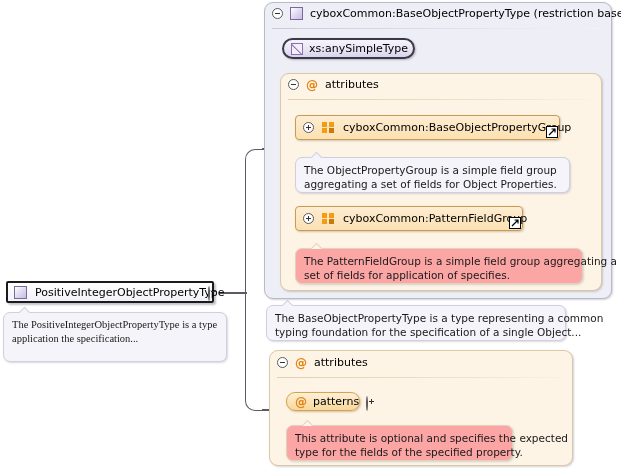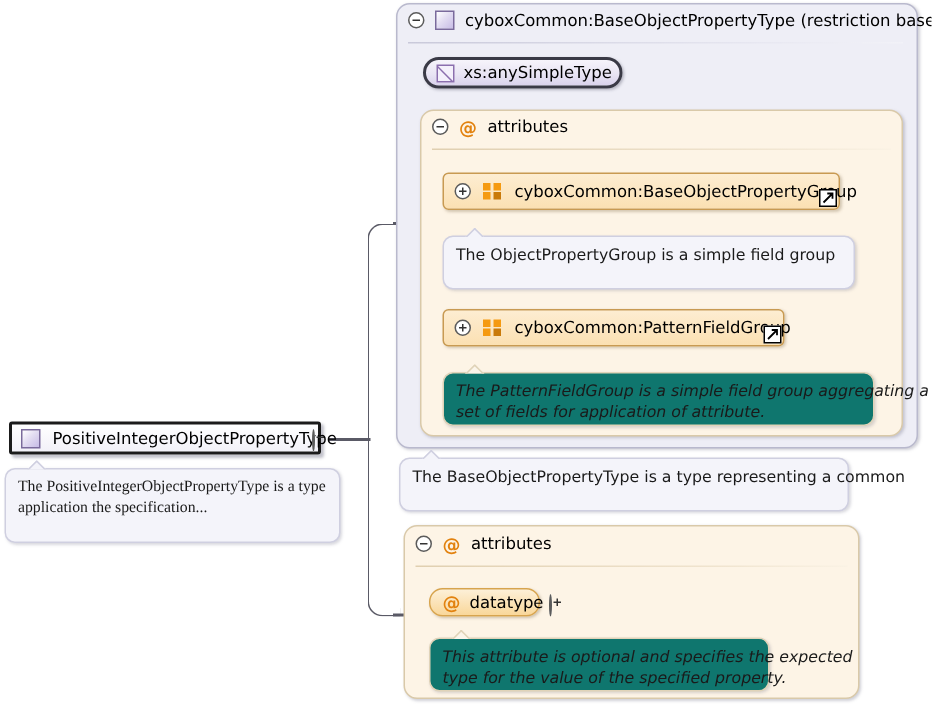--- a/index.html
+++ b/index.html
@@ -144,21 +144,21 @@
     border:1px solid #cfcfe0;
     border-radius:7px;
     background:#f4f4fa;
     box-sizing:border-box;
     padding:5px 8px 4px 8px;
     font-size:10.5px;
     line-height:14px;
     color:#1a1a1a;
     box-shadow:1px 1px 2px rgba(130,130,150,.30);
   }
-  .bubble-cream{ background:#0f766e; border-color:#e0d3b8;font-style:italic; }
+  .bubble-cream{ background:#fca5a5; border-color:#e0d3b8; }
   
   .bubble .tail{
     position:absolute;top:-6px;left:14px;width:13px;height:6px;overflow:hidden;
   }
   .bubble .tail::before{
     content:"";position:absolute;left:1px;top:2px;
     width:10px;height:10px;background:inherit;
     border-left:1px solid #cfcfe0;border-top:1px solid #cfcfe0;
     transform:rotate(45deg);
   }
@@ -243,20 +243,21 @@
     <svg width="10" height="10" viewBox="0 0 10 10">
       <path d="M2 8 L8 2 M4.5 2 L8 2 L8 5.5" stroke="#000" stroke-width="1.2" fill="none"></path>
     </svg>
   </span>
 </div>
 
 
 <div class="bubble" style="left:295px;top:157px;width:275px;height:36px;">
   <span class="tail tail-p"></span>
   <p>The ObjectPropertyGroup is a simple field group</p>
+  <p>aggregating a set of fields for Object Properties.</p>
 </div>
 
 
 <div class="groupbox" style="left:295px;top:206px;width:228px;">
   <span class="circ plus"></span>
   <span class="ico-group">
     <i></i>
       <i></i>
       <i></i>
       <i></i>
@@ -266,51 +267,52 @@
     <svg width="10" height="10" viewBox="0 0 10 10">
       <path d="M2 8 L8 2 M4.5 2 L8 2 L8 5.5" stroke="#000" stroke-width="1.2" fill="none"></path>
     </svg>
   </span>
 </div>
 
 
 <div class="bubble bubble-cream" style="left:295px;top:248px;width:288px;height:36px;">
   <span class="tail tail-c"></span>
   <p>The PatternFieldGroup is a simple field group aggregating a</p>
-  <p>set of fields for application of attribute.</p>
+  <p>set of fields for application of specifies.</p>
 </div>
 
 
 <div class="bubble" style="left:266px;top:305px;width:300px;height:36px;">
   <span class="tail tail-p"></span>
   <p>The BaseObjectPropertyType is a type representing a common</p>
+  <p>typing foundation for the specification of a single Object...</p>
 </div>
 
 
 <div class="panel panel-cream" style="left:269px;top:350px;width:304px;height:116px;"></div>
 
 <div class="panel-head" style="left:277px;top:356px;">
   <span class="circ"></span>
   <span class="ico-at">@</span>
   <span class="title">attributes</span>
 </div>
 <div class="sep sep-cream" style="left:277px;top:377px;width:288px;"></div>
 
 
 <div class="attrcap" style="left:286px;top:392px;width:74px;">
   <span class="ico-at">@</span>
-  <span>datatype</span>
+  <span>patterns</span>
 </div>
 <span class="circ plus abs" style="left:366px;top:397px;"></span>
 
 
 <div class="bubble bubble-cream" style="left:286px;top:425px;width:227px;height:36px;">
   <span class="tail tail-c"></span>
   <p>This attribute is optional and specifies the expected</p>
-  <p>type for the value of the specified property.</p>
+  <p>type for the fields of the specified property.</p>
 </div>
 
 
 <div class="rootbox" style="left:6px;top:281px;width:208px;">
   <span class="ico-type"></span>
   <span class="rtxt">PositiveIntegerObjectPropertyType</span>
 </div>
 <span class="circ abs" style="left:206px;top:287px;"></span>
 
 <div class="bubble" style="left:3px;top:312px;width:224px;height:50px;font-family:Liberation Serif, serif;">

